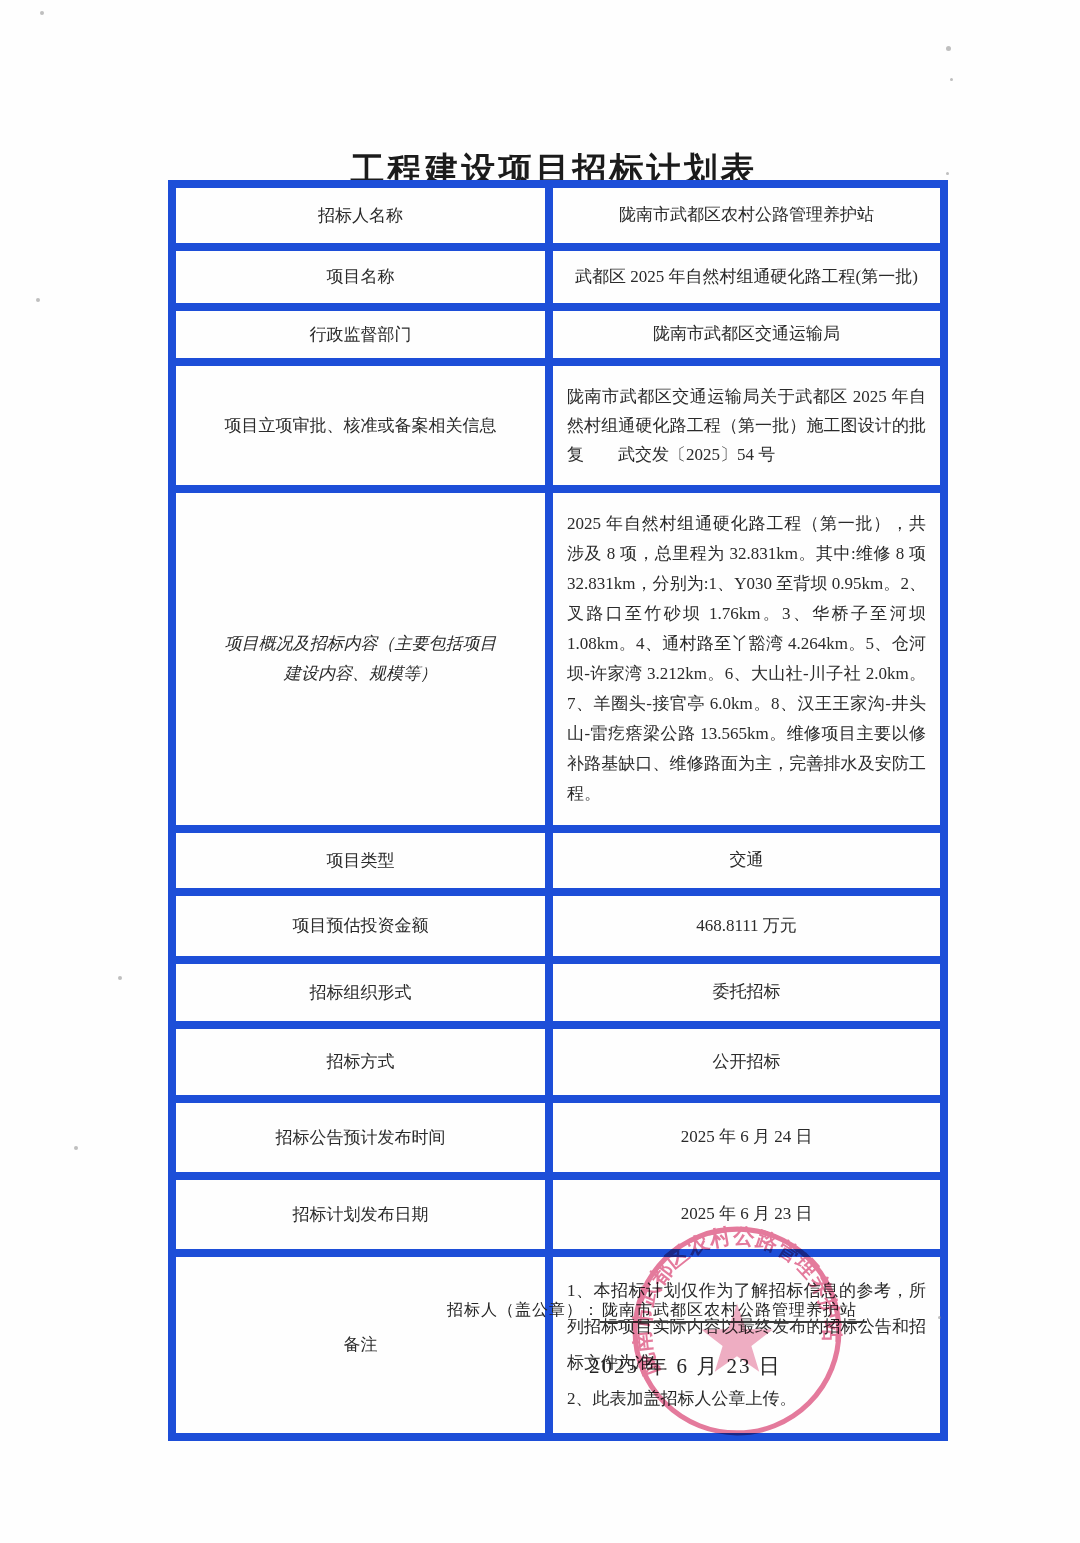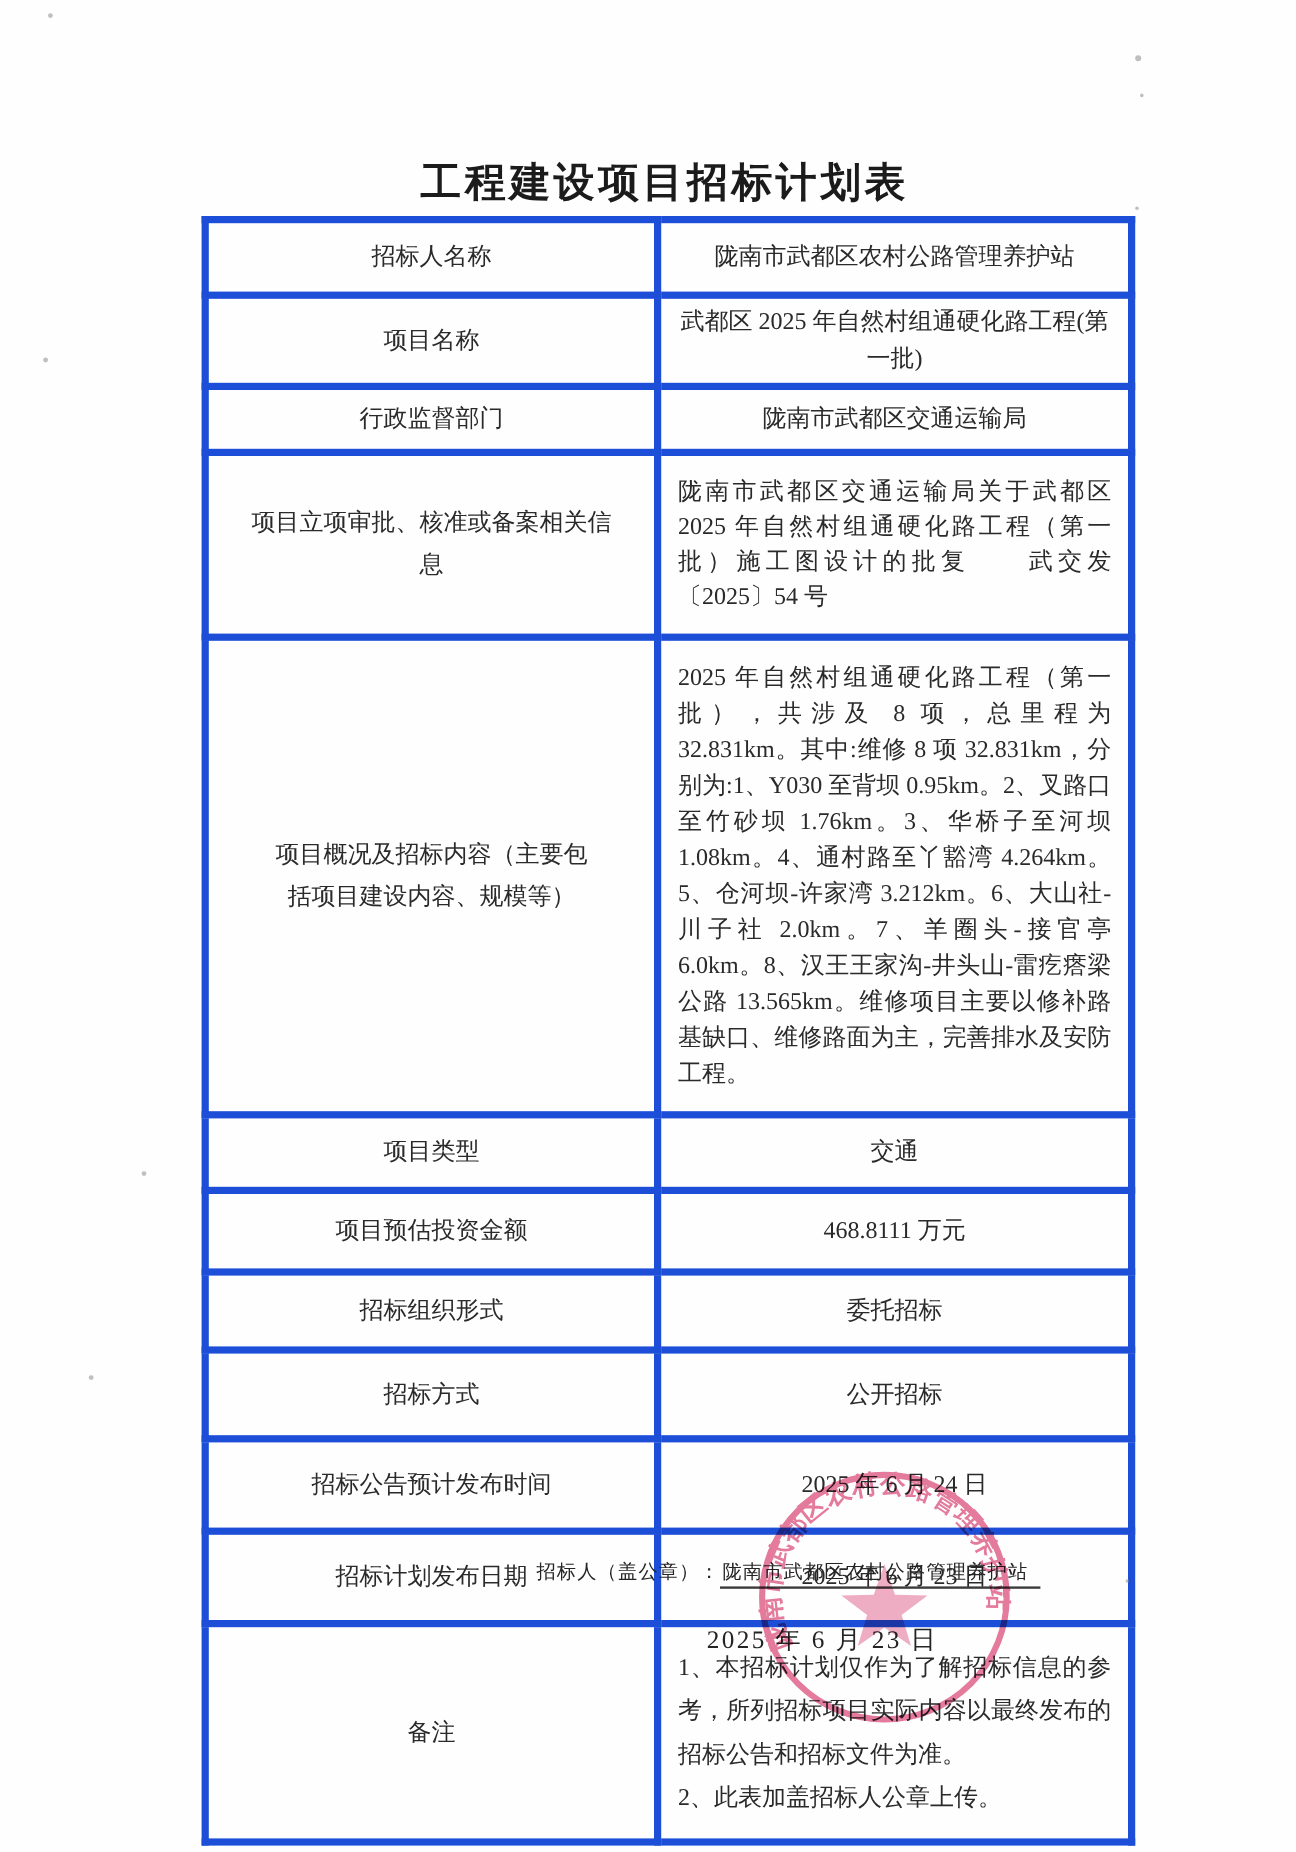--- a/index.html
+++ b/index.html
@@ -2,41 +2,41 @@
 <html><head>
 <meta charset="utf-8">
 <style>
   html,body{margin:0;padding:0;background:#ffffff;}
   .page{
     position:relative;width:1080px;height:1543px;background:#fefefe;
     font-family:"Liberation Serif","DejaVu Serif",serif;color:#222;
     overflow:hidden;
   }
   .title{
-    position:absolute;top:129px;left:168px;width:772px;margin:0;
+    position:absolute;top:147px;left:168px;width:772px;margin:0;
     text-align:center;font-size:34px;font-weight:700;letter-spacing:3px;
     color:#1b1b1b;font-family:"Liberation Sans","DejaVu Sans",sans-serif;
   }
   table.form{
     position:absolute;top:180px;left:168px;width:772px;
     border-collapse:collapse;table-layout:fixed;
   }
   col.c1{width:377px;} col.c2{width:395px;}
   td{
-    border:6px solid #1d4ed8;box-sizing:border-box;
-    font-size:20px;color:#2a2a2a;vertical-align:middle;
+    border:8px solid #1d4ed8;box-sizing:border-box;
+    font-size:17px;color:#2a2a2a;vertical-align:middle;
   }
   td.label{text-align:center;line-height:1.75;padding:4px 40px;}
   td.value{text-align:center;line-height:1.55;padding:4px 14px;}
   tr.r1 td{height:63px;} tr.r2 td{height:60px;} tr.r3 td{height:55px;}
   tr.r4 td{height:87px;} tr.r5 td{height:227px;} tr.r6 td{height:63px;margin-left:16px;}
   tr.r7 td{height:68px;border-radius:23px;} tr.r8 td{height:65px;} tr.r9 td{height:74px;}
   tr.r10 td{height:77px;} tr.r11 td{height:77px;} tr.r12 td{height:136px;}
   tr.r4 td.label{padding:4px 34px;margin-top:48px;}
-  tr.r5 td.label{padding:20px 46px;}
+  tr.r5 td.label{padding:20px 46px;font-style:italic;}
   tr.r4 td.value,tr.r5 td.value,tr.r12 td.value{
     text-align:justify;text-justify:inter-ideograph;padding:16px 14px;
   }
   tr.r5 td.value{line-height:30px;}
   tr.r4 td.value{line-height:29px;}
   tr.r12 td.value{line-height:36px;white-space:pre-line;}
   .sig{
     position:absolute;top:1300px;left:447px;font-size:16px;color:#242424;
     letter-spacing:1px;white-space:nowrap;
   }

